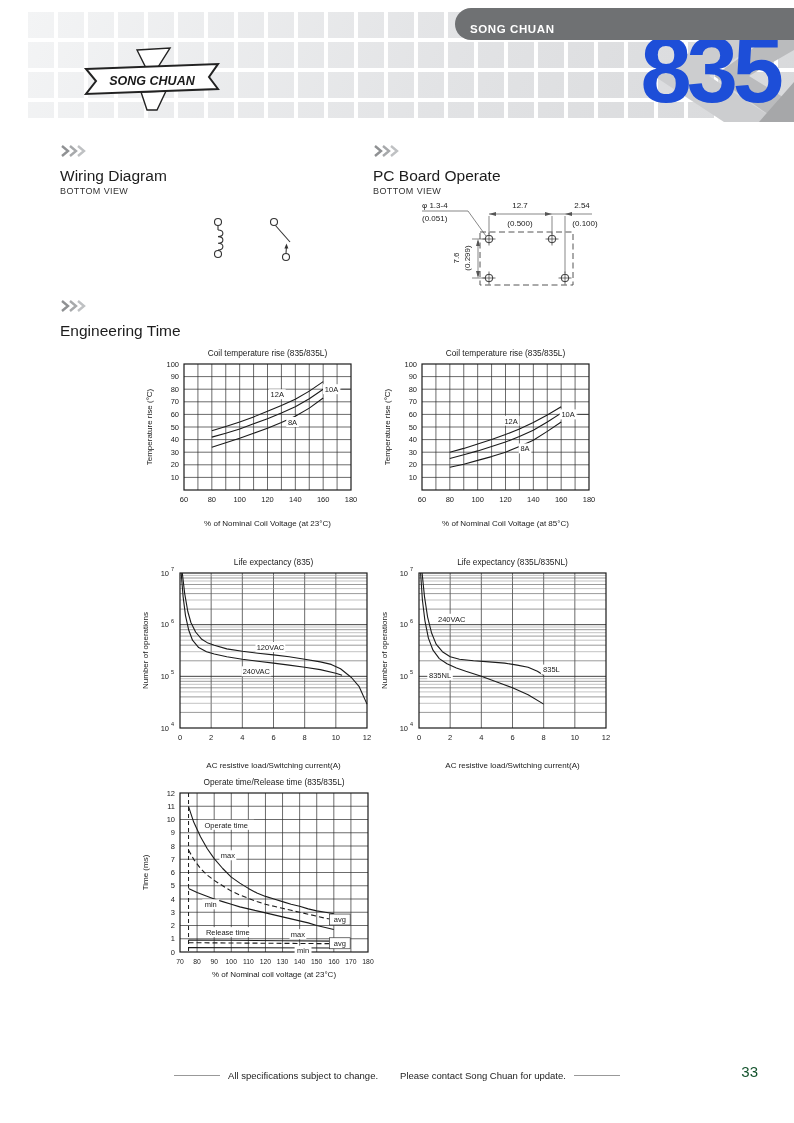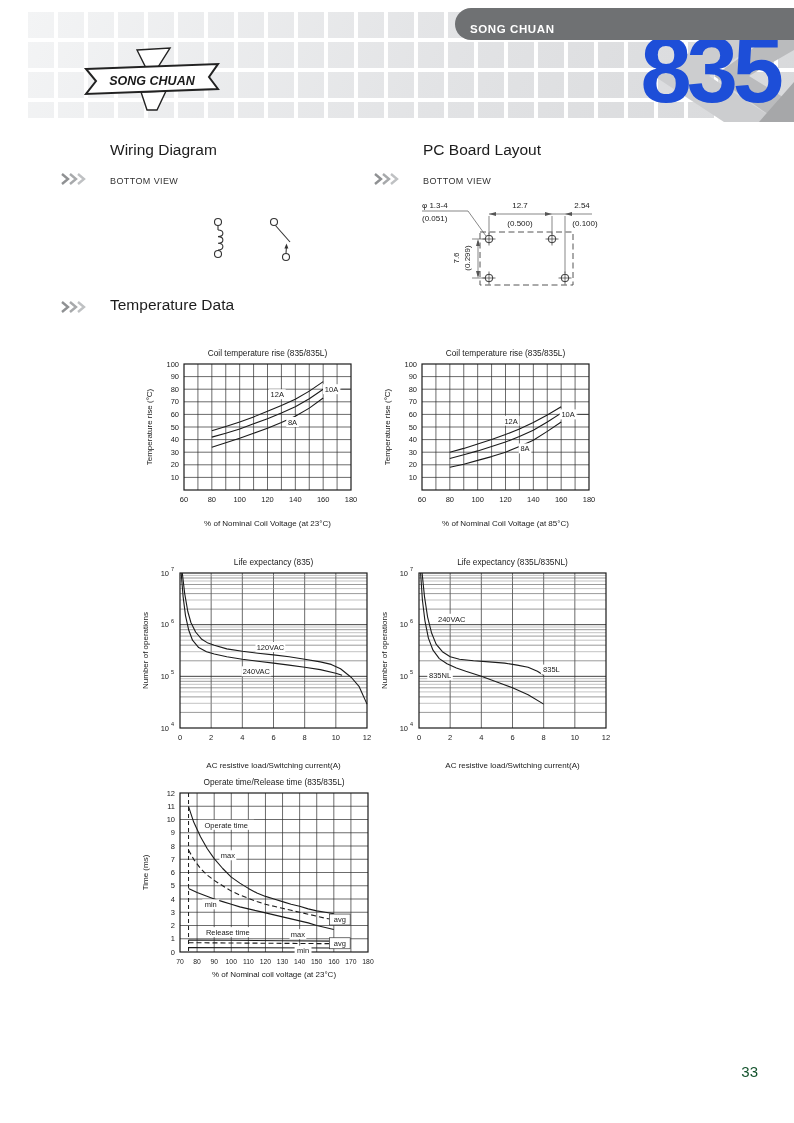--- a/index.html
+++ b/index.html
@@ -12,24 +12,24 @@
       repeating-linear-gradient(to bottom, rgba(255,255,255,0) 0 26px, #fff 26px 30px),
       linear-gradient(115deg,#f3f4f5,#e2e3e5 55%,#d8d9db);}
   .badge{position:absolute;left:455px;top:8px;width:339px;height:32px;background:#6f7173;
     border-radius:17px 0 0 17px;display:flex;align-items:flex-end;z-index:4;}
   .badge-label{color:#fff;font-size:11.5px;font-weight:bold;letter-spacing:.6px;padding:0 0 5px 15px;}
   .chev-backdrop{position:absolute;right:0;top:30px;z-index:2;}
   .product-number{position:absolute;right:15px;top:24px;font-size:92px;font-weight:bold;
     color:#1d4ed8;letter-spacing:-5px;line-height:1;z-index:3;}
   .logo{position:absolute;left:82px;top:40px;z-index:3;}
   
-  .heading{position:absolute;display:flex;gap:24px;align-items:flex-end;}
+  .heading{position:absolute;display:flex;gap:9px;align-items:flex-start;flex-direction:column;}
   .chev{margin-top:3px;flex:none;}
   .htitle{font-size:15.5px;color:#1c1c1c;}
-  .hsub{font-size:9px;color:#333;letter-spacing:.4px;margin-top:17px;}
+  .hsub{font-size:9px;color:#333;letter-spacing:.4px;margin-top:1px;}
   
   .drawing{position:absolute;}
   .chart{position:absolute;}
   svg{display:block;}
   svg text{font-family:"Liberation Sans","DejaVu Sans",sans-serif;fill:#1a1a1a;}
   
   .footer{position:absolute;left:0;top:1070px;width:100%;display:flex;justify-content:center;
     align-items:center;font-size:9.5px;color:#222;}
   .rule{display:inline-block;width:46px;height:1px;background:#999;margin:0 8px;}
   .note-gap{display:inline-block;width:22px;}
@@ -75,33 +75,33 @@
     </div>
   </div>
 
   <div class="heading" style="left:373px;top:141px">
     <svg class="chev" width="26" height="14" viewBox="0 0 26 14">
       <polyline points="2,2 8,7 2,12" stroke="#8f9193" stroke-width="2.4" fill="none"></polyline>
       <polyline points="10,2 16,7 10,12" stroke="#a7a9ab" stroke-width="2.4" fill="none"></polyline>
       <polyline points="18,2 24,7 18,12" stroke="#bfc1c3" stroke-width="2.4" fill="none"></polyline>
     </svg>
     <div class="htxt">
-      <div class="htitle">PC Board Layout</div>
+      <div class="htitle">PC Board Operate</div>
       <div class="hsub">BOTTOM VIEW</div>
     </div>
   </div>
 
   <div class="heading" style="left:60px;top:296px">
     <svg class="chev" width="26" height="14" viewBox="0 0 26 14">
       <polyline points="2,2 8,7 2,12" stroke="#8f9193" stroke-width="2.4" fill="none"></polyline>
       <polyline points="10,2 16,7 10,12" stroke="#a7a9ab" stroke-width="2.4" fill="none"></polyline>
       <polyline points="18,2 24,7 18,12" stroke="#bfc1c3" stroke-width="2.4" fill="none"></polyline>
     </svg>
     <div class="htxt">
-      <div class="htitle">Temperature Data</div>
+      <div class="htitle">Engineering Time</div>
     </div>
   </div>
 
   <svg class="drawing" style="left:180px;top:203px" width="120" height="70" viewBox="0 0 120 70">
     <g stroke="#333" stroke-width="1.1" fill="none">
       <circle cx="38" cy="19" r="3.5"></circle>
       <circle cx="38" cy="51" r="3.5"></circle>
       <line x1="38" y1="22.5" x2="38" y2="27"></line>
       <path d="M38,27 c6.5,0 6.5,6.6 0,6.6 c6.5,0 6.5,6.6 0,6.6 c6.5,0 6.5,6.8 0,6.8"></path>
       <line x1="38" y1="47" x2="38" y2="47.5"></line>
@@ -477,15 +477,22 @@
         <text x="89.85454545454544" y="161.925" font-size="7.5" text-anchor="middle" fill="#111">Release time</text>
         <rect x="151.47727272727275" y="156.1125" width="16.9" height="10" fill="#fff"></rect>
         <text x="159.92727272727274" y="163.91250000000002" font-size="7.5" text-anchor="middle" fill="#111">max</text>
         <rect x="191.39999999999998" y="164.755" width="20.799999999999997" height="11" fill="#fff" stroke="#333" stroke-width="0.7"></rect>
         <text x="201.79999999999998" y="173.055" font-size="7.5" text-anchor="middle" fill="#111">avg</text>
         <rect x="156.60454545454547" y="172.675" width="16.9" height="10" fill="#fff"></rect>
         <text x="165.05454545454546" y="180.47500000000002" font-size="7.5" text-anchor="middle" fill="#111">min</text>
       </svg>
     </div>
 
+  <div class="footer">
+    <span class="rule"></span>
+      <span>All specifications subject to change.</span>
+      <span class="note-gap"></span>
+      <span>Please contact Song Chuan for update.</span>
+      <span class="rule"></span>
+  </div>
   <div class="page-number">33</div>
 
 </div>
 
 </body></html>

